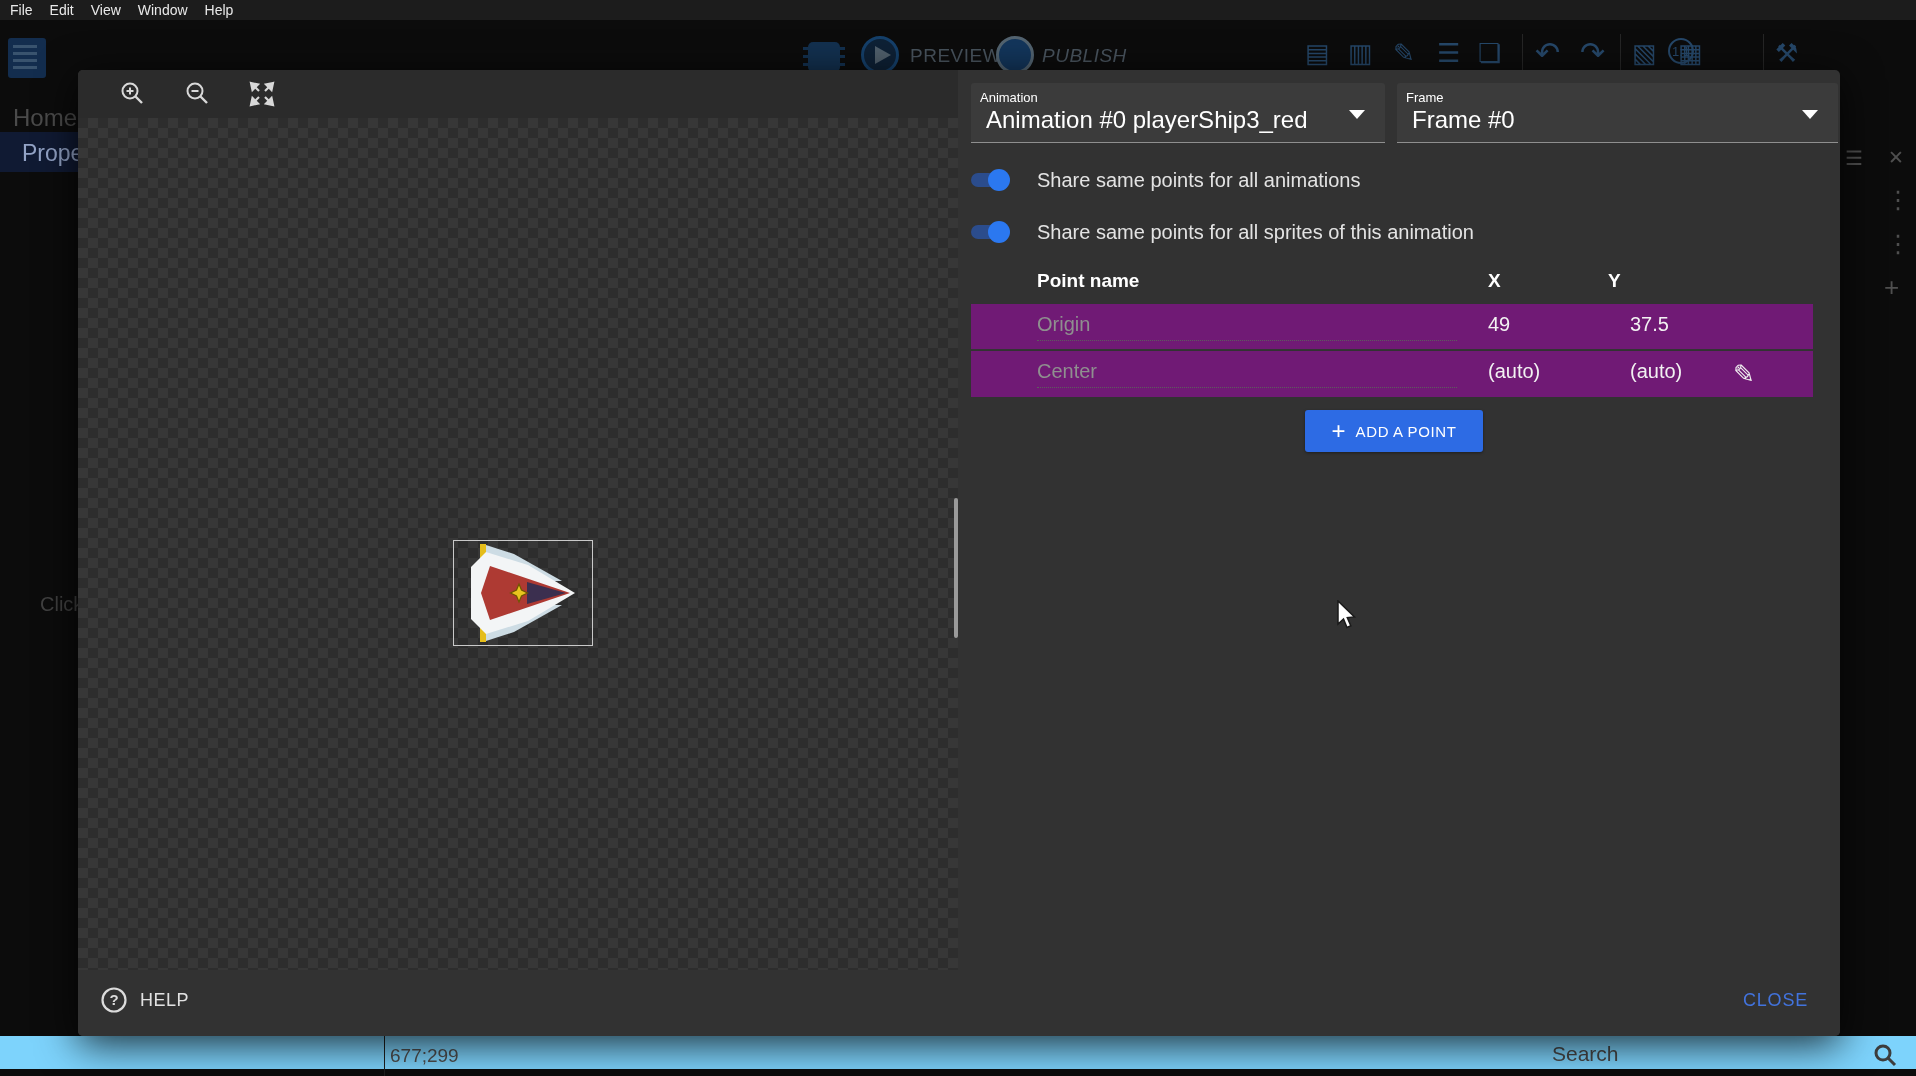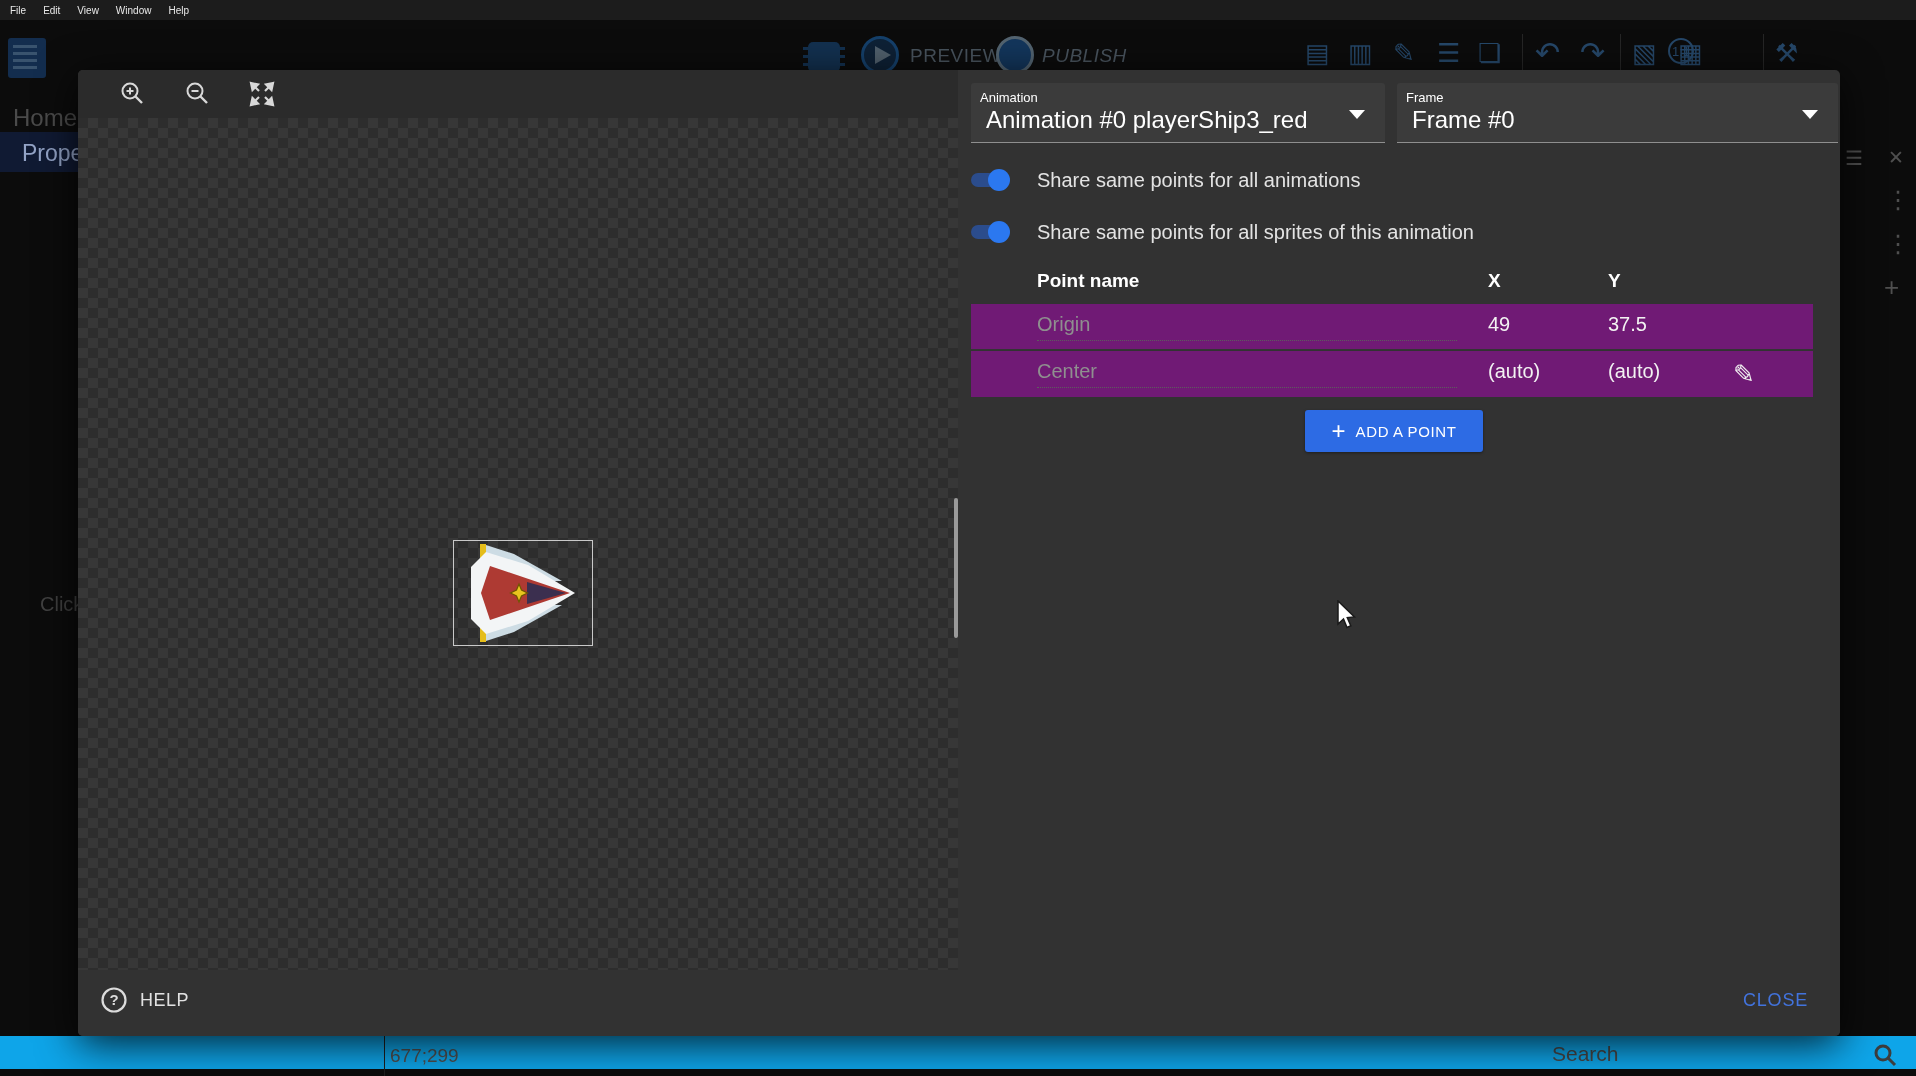--- a/index.html
+++ b/index.html
@@ -2,40 +2,40 @@
 <html><head>
 <meta charset="utf-8">
 <style>
   * { margin:0; padding:0; box-sizing:border-box; }
   html,body { background:#000; }
   body { font-family:"Liberation Sans", sans-serif; }
   #app { position:relative; width:1916px; height:1076px; background:#0c0c0c; overflow:hidden; }
 
   
   .menubar { position:absolute; left:0; top:0; width:1916px; height:20px; background:#1c1c1c; display:flex; align-items:center; padding-left:10px; gap:17px; z-index:5; }
-  .menu-item { color:#e9e9e9; font-size:10px; cursor:default; }
+  .menu-item { color:#e9e9e9; font-size:14px; cursor:default; }
 
   
   .bg-layer { position:absolute; inset:20px 0 0 0; z-index:1; }
   .dim-doc-icon { position:absolute; left:8px; top:18px; width:38px; height:40px; background:#132d4e; border-radius:3px; }
   .dim-doc-icon::before { content:""; position:absolute; left:5px; top:7px; width:24px; height:3px; box-shadow:0 7px 0 #39536e, 0 14px 0 #39536e, 0 21px 0 #39536e; background:#39536e; }
   .bg-tab-home { position:absolute; left:13px; top:84px; color:#4b4b4b; font-size:24px; }
   .bg-tab-props { position:absolute; left:0; top:112px; width:78px; height:40px; background:#101a33; }
   .bg-tab-props span { position:absolute; left:22px; top:8px; color:#93a3c6; font-size:23px; }
   .bg-click-text { position:absolute; left:40px; top:573px; color:#414141; font-size:20px; }
   .bg-toolbar-icon { position:absolute; top:18px; color:#26486a; font-size:26px; line-height:30px; }
   .bg-bug { position:absolute; left:808px; top:22px; width:32px; height:30px; background:#133150; border-radius:5px; }
   .bg-bug::before { content:""; position:absolute; left:-5px; top:5px; width:42px; height:3px; background:#133150; box-shadow:0 8px 0 #133150, 0 16px 0 #133150; }
   .bg-play { position:absolute; left:861px; top:16px; width:38px; height:38px; border:3px solid #15406b; border-radius:50%; background:#0e2136; }
   .bg-play::before { content:""; position:absolute; left:11px; top:7px; border-left:16px solid #51606d; border-top:9px solid transparent; border-bottom:9px solid transparent; }
   .bg-globe { position:absolute; left:996px; top:16px; width:38px; height:38px; border:3px solid #536471; border-radius:50%; background:#13365c; }
   .bg-toolbar-label { position:absolute; top:25px; color:#49545e; font-size:19px; letter-spacing:0.5px; }
   .bg-sep { position:absolute; top:14px; width:1px; height:40px; background:#262626; }
   .bg-right-glyph { position:absolute; color:#4f4f4f; }
-  .bg-statusbar { position:absolute; left:0; top:1016px; width:1916px; height:33px; background:#0ea5e9; }
+  .bg-statusbar { position:absolute; left:0; top:1016px; width:1916px; height:33px; background:#7dd3fc; }
   .bg-status-divider { position:absolute; left:384px; top:0; width:1px; height:40px; background:#1f1f1f; }
   .bg-coords { position:absolute; left:390px; top:9px; color:#4e4e4e; font-size:19px; }
   .bg-search-text { position:absolute; left:1552px; top:6px; color:#474747; font-size:21px; }
   .bg-search-icon { position:absolute; left:1872px; top:6px; }
 
   
   .dialog { position:absolute; left:78px; top:70px; width:1762px; height:966px; background:#323232; border-radius:5px; z-index:10; box-shadow:0 8px 40px rgba(0,0,0,0.8); overflow:hidden; }
 
   
   .canvas-toolbar { position:absolute; left:0; top:0; width:880px; height:48px; background:#2b2b2b; }
@@ -69,21 +69,21 @@
   .toggle .knob { position:absolute; right:-3px; top:-4px; width:22px; height:22px; border-radius:50%; background:#2b78f0; }
   .toggle-label { color:#e3e3e3; font-size:20px; }
 
   .table-header { position:absolute; left:13px; top:200px; width:842px; height:34px; }
   .th { position:absolute; color:#ffffff; font-size:19px; font-weight:bold; }
   .th-name { left:66px; } .th-x { left:517px; } .th-y { left:637px; }
   .trow { position:absolute; left:13px; width:842px; height:46px; background:#701a75; }
   .trow-0 { top:234px; border-bottom:1px solid #343434; } .trow-1 { top:281px; }
   .tcell-name { position:absolute; left:66px; top:9px; width:420px; color:#8f8f8f; font-size:20px; border-bottom:1px dotted #5d5d5d; padding-bottom:4px; }
   .tcell-x, .tcell-y { position:absolute; top:9px; font-size:20px; color:#f2f2f2; padding-bottom:21px; }
-  .tcell-x { left:517px; min-width:46px; } .tcell-y { left:637px; min-width:56px; }
+  .tcell-x { left:517px; min-width:46px; } .tcell-y { left:659px; min-width:56px; }
   .trow-0 .tcell-x, .trow-0 .tcell-y { border-bottom:1px solid #6f6f6f; }
   .pencil-btn { position:absolute; left:758px; top:8px; width:30px; height:30px; color:#f0f0f0; font-size:26px; line-height:30px; text-align:center; cursor:pointer; }
 
   .add-point-btn { position:absolute; left:1227px; top:340px; width:178px; height:42px; background:#2d6be4; border:none; border-radius:3px; color:#ffffff; display:flex; align-items:center; justify-content:center; gap:10px; cursor:pointer; box-shadow:0 1px 3px rgba(0,0,0,0.4); }
   .add-plus { font-size:24px; font-weight:normal; line-height:22px; }
   .add-label { font-size:15px; letter-spacing:0.6px; }
 
   
   .cursor { position:absolute; left:1336px; top:600px; z-index:50; pointer-events:none; }
 

